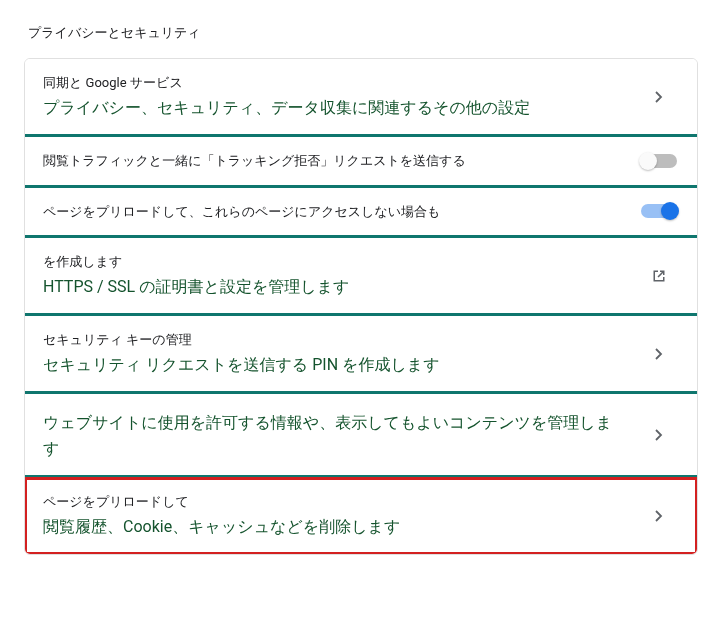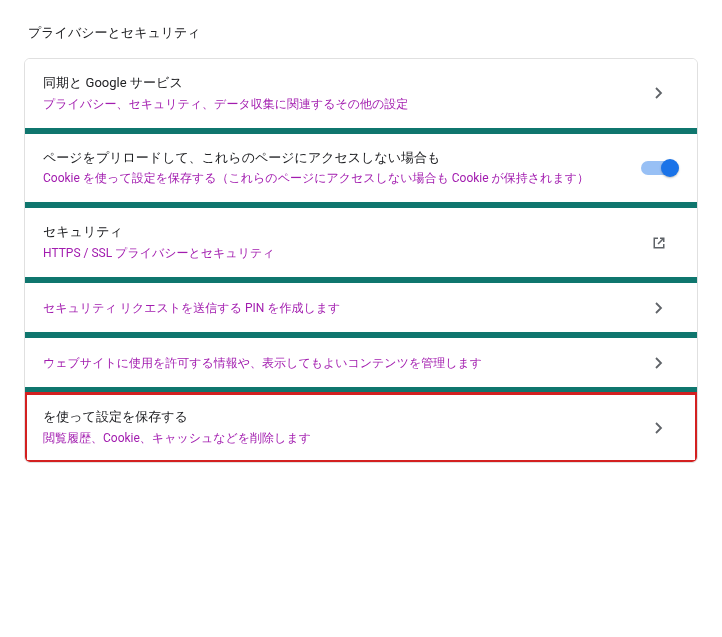--- a/index.html
+++ b/index.html
@@ -19,38 +19,38 @@
   }
   .panel {
     border: 1px solid #e0e0e0;
     border-radius: 6px;
     overflow: hidden;
   }
   .row {
     display: flex;
     align-items: center;
     padding: 14px 18px;
-    border-bottom: 6px solid #0f766e;
+    border-bottom: 3px solid #0f766e;
     cursor: pointer;
     background: #ffffff;
   }
   .row:last-child { border-bottom: none; }
   .row-text {
     flex: 1 1 auto;
     min-width: 0;
     padding-right: 16px;
   }
   .row-title {
     font-size: 13px;
     color: #202124;
     line-height: 1.5;
   }
   .row-desc {
-    font-size: 12px;
-    color: #a21caf;
+    font-size: 16px;
+    color: #14532d;
     line-height: 1.6;
     margin-top: 2px;
   }
   .row-action {
     flex: 0 0 auto;
     display: flex;
     align-items: center;
     justify-content: center;
     min-width: 40px;
   }
@@ -107,48 +107,58 @@
       <div class="row-desc">プライバシー、セキュリティ、データ収集に関連するその他の設定</div>
     </div>
     <div class="row-action">
       <svg class="chevron" width="8" height="12" viewBox="0 0 8 12">
           <path d="M1 1 L6 6 L1 11" fill="none" stroke="currentColor" stroke-width="1.8"></path>
         </svg>
     </div>
   </div>
 
 
+  <div class="row">
+    <div class="row-text">
+      <div class="row-title">閲覧トラフィックと一緒に「トラッキング拒否」リクエストを送信する</div>
+    </div>
+    <div class="row-action">
+      <div class="toggle off">
+          <div class="knob"></div>
+        </div>
+    </div>
+  </div>
 
 
   <div class="row">
     <div class="row-text">
       <div class="row-title">ページをプリロードして、これらのページにアクセスしない場合も</div>
-      <div class="row-desc">Cookie を使って設定を保存する（これらのページにアクセスしない場合も Cookie が保持されます）</div>
     </div>
     <div class="row-action">
       <div class="toggle on">
           <div class="knob"></div>
         </div>
     </div>
   </div>
 
   <div class="row">
     <div class="row-text">
-      <div class="row-title">セキュリティ</div>
-      <div class="row-desc">HTTPS / SSL プライバシーとセキュリティ</div>
+      <div class="row-title">を作成します</div>
+      <div class="row-desc">HTTPS / SSL の証明書と設定を管理します</div>
     </div>
     <div class="row-action">
       <svg class="ext-icon" width="16" height="16" viewBox="0 0 16 16">
           <path d="M4 4h3V2.5H2.5V13.5H13.5V9H12v3H4V4z M9 2.5h4.5V7H12V5.1L7.6 9.5 6.5 8.4 10.9 4H9V2.5z" fill="currentColor"></path>
         </svg>
     </div>
   </div>
 
   <div class="row">
     <div class="row-text">
+      <div class="row-title">セキュリティ キーの管理</div>
       <div class="row-desc">セキュリティ リクエストを送信する PIN を作成します</div>
     </div>
     <div class="row-action">
       <svg class="chevron" width="8" height="12" viewBox="0 0 8 12">
           <path d="M1 1 L6 6 L1 11" fill="none" stroke="currentColor" stroke-width="1.8"></path>
         </svg>
     </div>
   </div>
 
   <div class="row">
@@ -157,21 +167,21 @@
     </div>
     <div class="row-action">
       <svg class="chevron" width="8" height="12" viewBox="0 0 8 12">
           <path d="M1 1 L6 6 L1 11" fill="none" stroke="currentColor" stroke-width="1.8"></path>
         </svg>
     </div>
   </div>
 
   <div class="row highlighted">
     <div class="row-text">
-      <div class="row-title">を使って設定を保存する</div>
+      <div class="row-title">ページをプリロードして</div>
       <div class="row-desc">閲覧履歴、Cookie、キャッシュなどを削除します</div>
     </div>
     <div class="row-action">
       <svg class="chevron" width="8" height="12" viewBox="0 0 8 12">
           <path d="M1 1 L6 6 L1 11" fill="none" stroke="currentColor" stroke-width="1.8"></path>
         </svg>
     </div>
   </div>
 
 </div>

